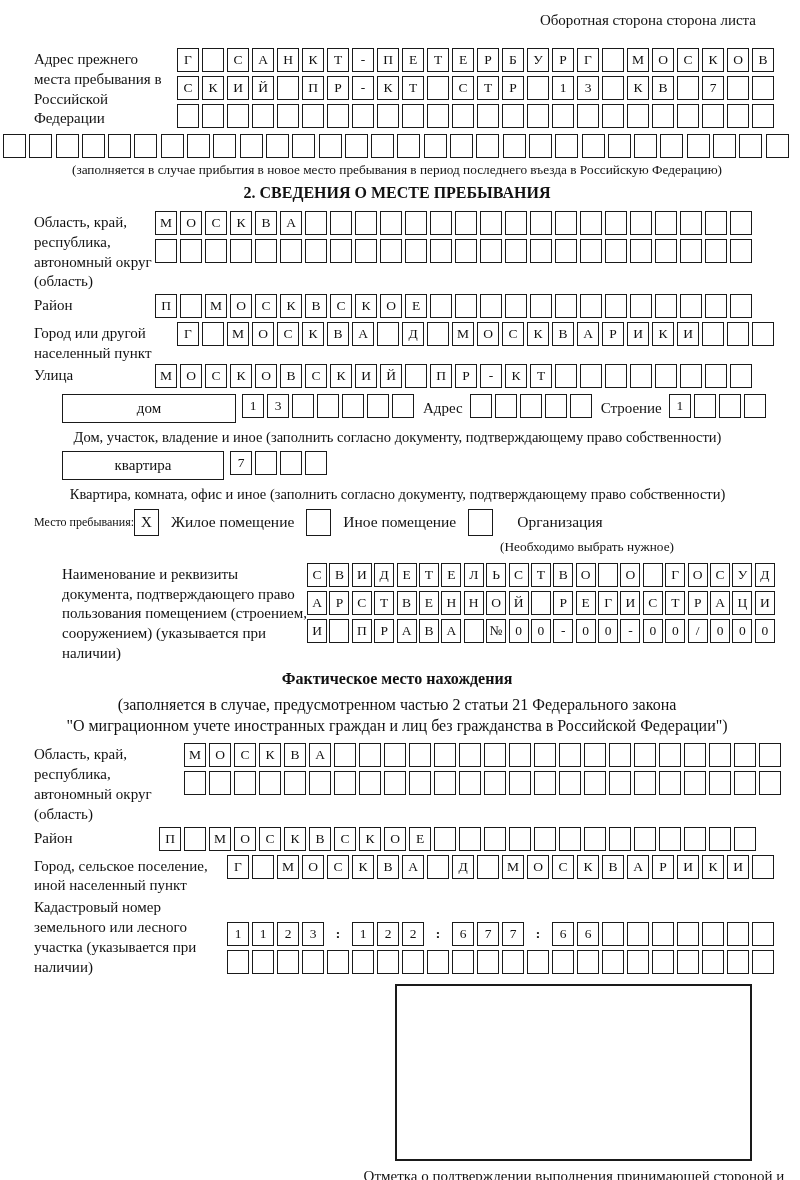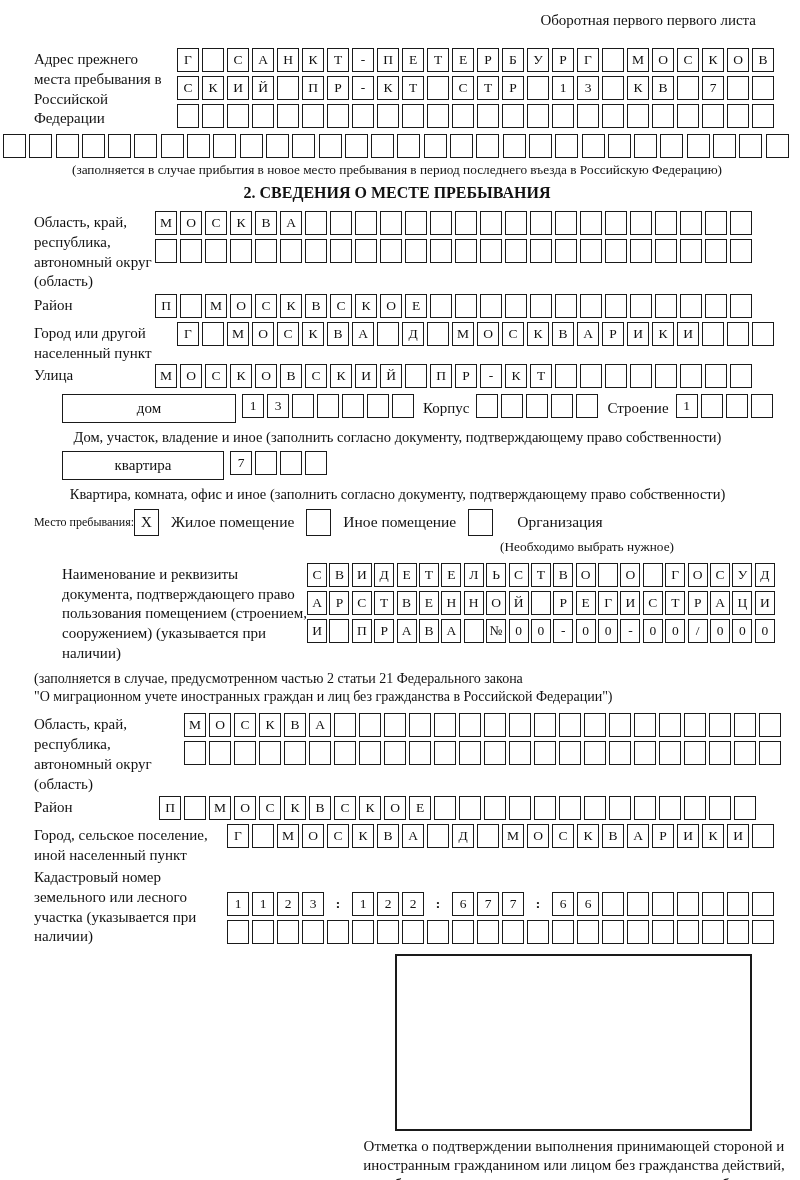--- a/index.html
+++ b/index.html
@@ -51,40 +51,40 @@
   .inl-lbl { font-size:15px; line-height:28px; margin:0 7px 0 6px; flex:0 0 auto; }
 
   .stayrow { display:flex; align-items:center; margin-top:6px; }
   .stay-lbl { font-size:12px; margin-right:0; }
   .cb {
     flex:0 0 auto; width:25px; height:27px; border:1.7px solid #1a1a1a;
     text-align:center; font-size:15px; line-height:24px; margin:0 12px;
   }
   .opt { font-size:15.5px; }
 
-  .fact-note { font-size:14px; text-align:left; line-height:1.3; }
+  .fact-note { font-size:16px; text-align:center; line-height:1.3; }
 
   .stampwrap { margin-top:6px; }
   .stampbox {
     margin-left:361px; width:357px; height:177px;
     border:2px solid #1a1a1a; background:#fff;
   }
   .stampcaption {
     margin-left:322px; width:436px; margin-top:6px;
     font-size:15px; line-height:1.28; text-align:center;
   }
   .mb6 { margin-bottom:6px;padding-left:28px; }
   .mb2 { margin-bottom:2px; }
 </style>
 </head>
 <body>
 
 <div class="page">
 
-  <div class="hdr">Оборотная первого первого листа</div>
+  <div class="hdr">Оборотная сторона сторона листа</div>
 
   <div class="fieldrow" style="margin-top:19px">
     <div class="lbl w143">Адрес прежнего места пребывания в Российской Федерации</div>
     <div class="cellcol">
       <div class="cellrow">
           <div class="cell">Г</div>
           <div class="cell"></div>
           <div class="cell">С</div>
           <div class="cell">А</div>
           <div class="cell">Н</div>
@@ -350,21 +350,21 @@
     <div class="bigbox bb174">дом</div>
     <div class="cellrow">
         <div class="cell">1</div>
         <div class="cell">3</div>
         <div class="cell"></div>
         <div class="cell"></div>
         <div class="cell"></div>
         <div class="cell"></div>
         <div class="cell"></div>
       </div>
-    <div class="inl-lbl">Корпус</div>
+    <div class="inl-lbl">Адрес</div>
     <div class="cellrow">
         <div class="cell"></div>
         <div class="cell"></div>
         <div class="cell"></div>
         <div class="cell"></div>
         <div class="cell"></div>
       </div>
     <div class="inl-lbl">Строение</div>
     <div class="cellrow">
         <div class="cell">1</div>
@@ -465,20 +465,21 @@
           <div class="cell">0</div>
           <div class="cell">0</div>
           <div class="cell">/</div>
           <div class="cell">0</div>
           <div class="cell">0</div>
           <div class="cell">0</div>
         </div>
     </div>
   </div>
 
+  <div class="sec-title" style="margin-bottom:7px">Фактическое место нахождения</div>
   <div class="fact-note">(заполняется в случае, предусмотренном частью 2 статьи 21 Федерального закона</div>
   <div class="fact-note" style="margin-bottom:7px">"О миграционном учете иностранных граждан и лиц без гражданства в Российской Федерации")</div>
 
   <div class="fieldrow mb2">
     <div class="lbl w150">Область, край, республика, автономный округ (область)</div>
     <div class="cellcol">
       <div class="cellrow">
           <div class="cell">М</div>
           <div class="cell">О</div>
           <div class="cell">С</div>

